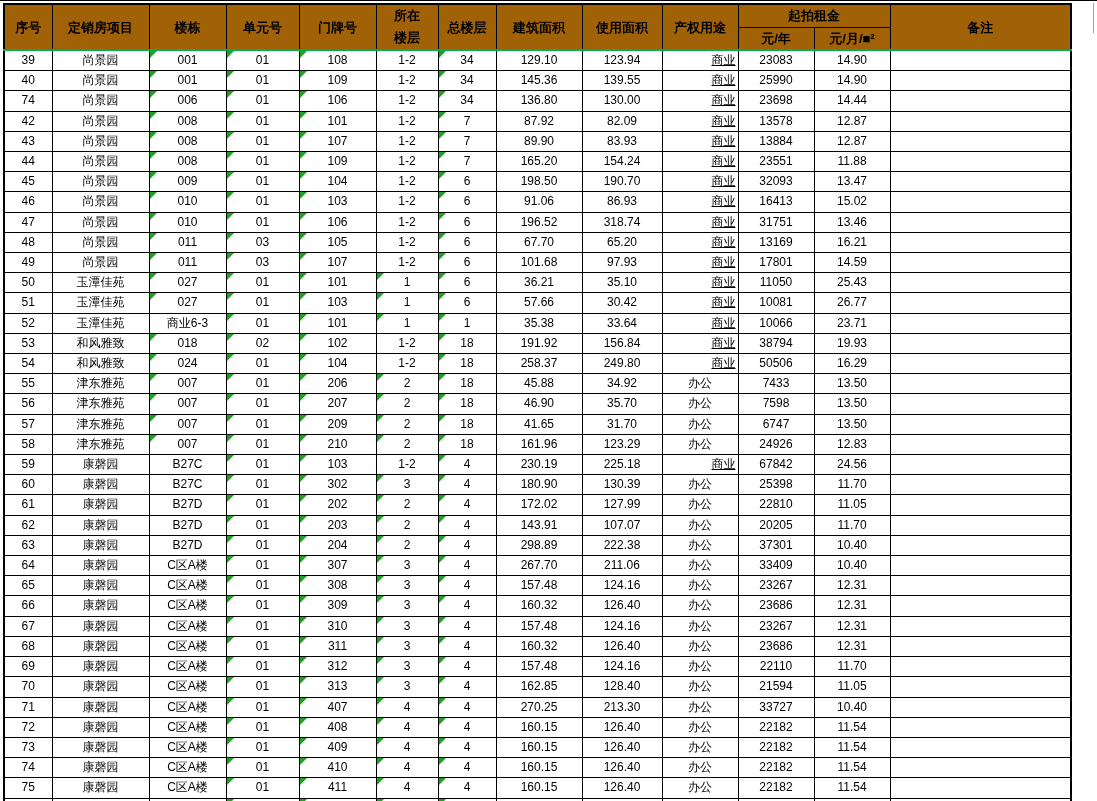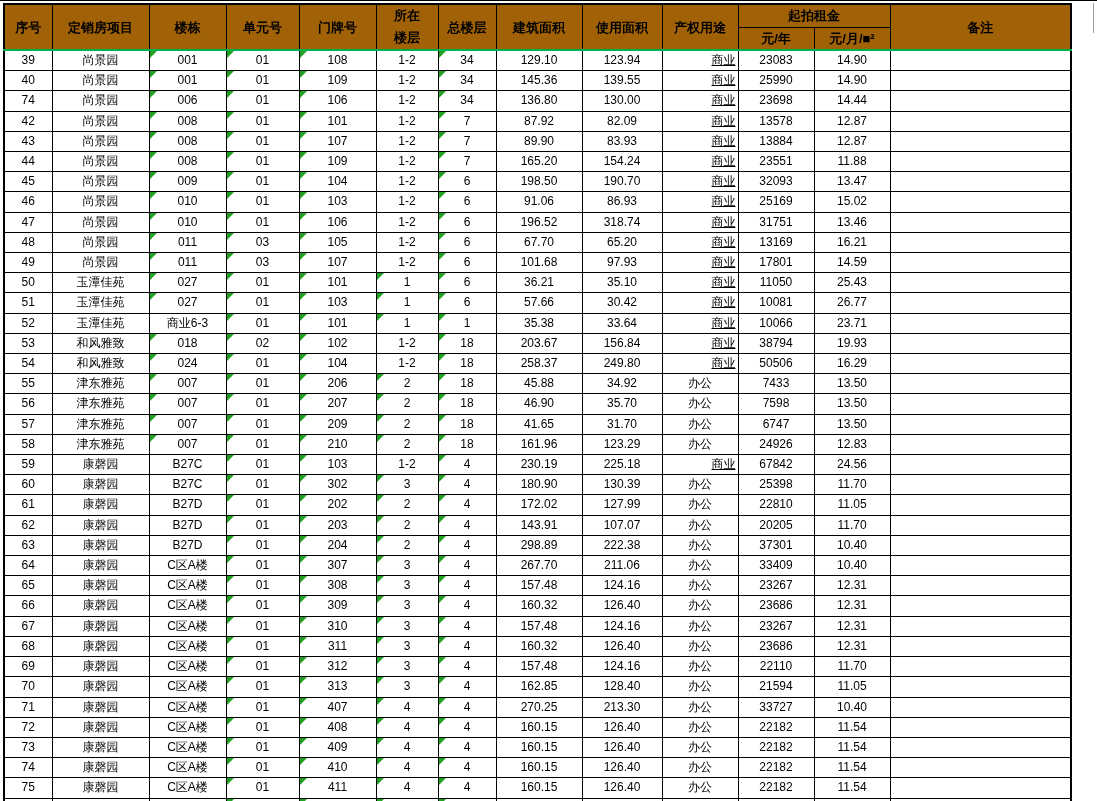--- a/index.html
+++ b/index.html
@@ -189,21 +189,21 @@
         <td>46</td>
         <td>尚景园</td>
         <td><span class="tri"></span>010</td>
         <td><span class="tri"></span>01</td>
         <td><span class="tri"></span>103</td>
         <td>1-2</td>
         <td><span class="tri"></span>6</td>
         <td>91.06</td>
         <td>86.93</td>
         <td class="u-underline">商业</td>
-        <td>25169</td>
+        <td>16413</td>
         <td>15.02</td>
         <td></td>
       </tr>
       <tr>
         <td>47</td>
         <td>尚景园</td>
         <td><span class="tri"></span>010</td>
         <td><span class="tri"></span>01</td>
         <td><span class="tri"></span>106</td>
         <td>1-2</td>
@@ -291,21 +291,21 @@
         <td></td>
       </tr>
       <tr>
         <td>53</td>
         <td>和风雅致</td>
         <td><span class="tri"></span>018</td>
         <td><span class="tri"></span>02</td>
         <td><span class="tri"></span>102</td>
         <td>1-2</td>
         <td><span class="tri"></span>18</td>
-        <td>203.67</td>
+        <td>191.92</td>
         <td>156.84</td>
         <td class="u-underline">商业</td>
         <td>38794</td>
         <td>19.93</td>
         <td></td>
       </tr>
       <tr>
         <td>54</td>
         <td>和风雅致</td>
         <td><span class="tri"></span>024</td>

